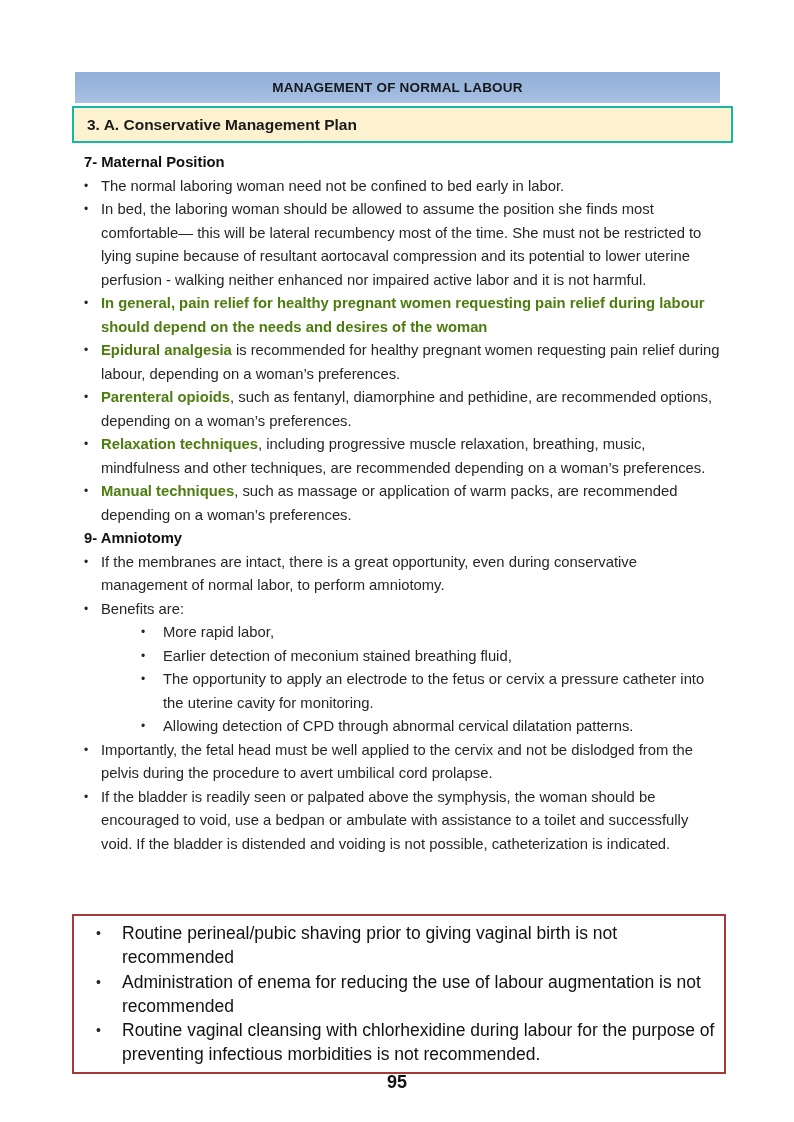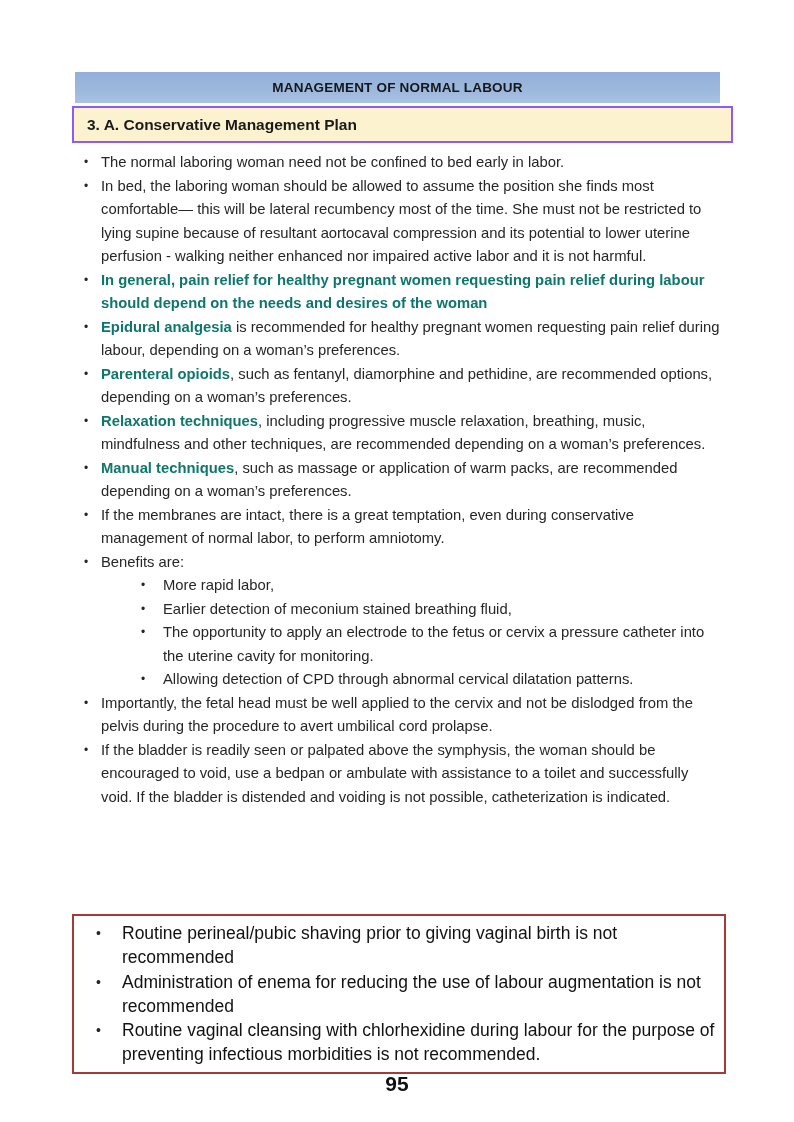--- a/index.html
+++ b/index.html
@@ -32,21 +32,21 @@
     letter-spacing: 0.2px;
     color: #14171c;
   }
   .section-box {
     position: absolute;
     left: 72px;
     top: 94px;
     width: 644px;
     height: 33px;
     background: #fcf2cf;
-    border: 2px solid #8b5cf6;
+    border: 2px solid #14b8a6;
     display: flex;
     align-items: center;
     padding-left: 13px;
     font-weight: bold;
     font-size: 15.5px;
     color: #1a1a1a;
   }
   .content {
     position: absolute;
     left: 84px;
@@ -72,21 +72,21 @@
     margin-left: 57px;
   }
   .bullet-row.lvl2 .marker {
     flex: 0 0 22px;
   }
   .bullet-row .btext {
     flex: 1;
   }
   .btext .b {
     font-weight: bold;
-    color: #0f766e;
+    color: #4d7c0f;
   }
   .alert-box {
     position: absolute;
     left: 72px;
     top: 902px;
     width: 642px;
     min-height: 138px;
     border: 2px solid #a43b38;
     background: #ffffff;
     padding: 5px 8px 5px 0;
@@ -100,38 +100,39 @@
     font-size: 14px;
     line-height: 24.3px;
   }
   .page-number {
     position: absolute;
     left: 0;
     top: 1060px;
     width: 100%;
     text-align: center;
     font-weight: bold;
-    font-size: 21px;
+    font-size: 18px;
     color: #111111;
   }
 </style>
 </head>
 <body>
 
 <div class="page">
 
   <div class="header-bar">
     <span>MANAGEMENT OF NORMAL LABOUR</span>
   </div>
 
   <div class="section-box">
     <span>3. A. Conservative Management Plan</span>
   </div>
 
   <div class="content">
+      <div class="sec-heading">7- Maternal Position</div>
       <div class="bullet-row">
         <span class="marker">•</span>
         <span class="btext"><span class="b"></span><span>The normal laboring woman need not be confined to bed early in labor.</span></span>
       </div>
       <div class="bullet-row">
         <span class="marker">•</span>
         <span class="btext"><span class="b"></span><span>In bed, the laboring woman should be allowed to assume the position she finds most comfortable— this will be lateral recumbency most of the time. She must not be restricted to lying supine because of resultant aortocaval compression and its potential to lower uterine perfusion - walking neither enhanced nor impaired active labor and it is not harmful.</span></span>
       </div>
       <div class="bullet-row">
         <span class="marker">•</span>
@@ -146,23 +147,24 @@
         <span class="btext"><span class="b">Parenteral opioids</span><span>, such as fentanyl, diamorphine and pethidine, are recommended options, depending on a woman’s preferences.</span></span>
       </div>
       <div class="bullet-row">
         <span class="marker">•</span>
         <span class="btext"><span class="b">Relaxation techniques</span><span>, including progressive muscle relaxation, breathing, music, mindfulness and other techniques, are recommended depending on a woman’s preferences.</span></span>
       </div>
       <div class="bullet-row">
         <span class="marker">•</span>
         <span class="btext"><span class="b">Manual techniques</span><span>, such as massage or application of warm packs, are recommended depending on a woman’s preferences.</span></span>
       </div>
-      <div class="bullet-row">
-        <span class="marker">•</span>
-        <span class="btext"><span class="b"></span><span>If the membranes are intact, there is a great temptation, even during conservative management of normal labor, to perform amniotomy.</span></span>
+      <div class="sec-heading">9- Amniotomy</div>
+      <div class="bullet-row">
+        <span class="marker">•</span>
+        <span class="btext"><span class="b"></span><span>If the membranes are intact, there is a great opportunity, even during conservative management of normal labor, to perform amniotomy.</span></span>
       </div>
       <div class="bullet-row">
         <span class="marker">•</span>
         <span class="btext"><span class="b"></span><span>Benefits are:</span></span>
       </div>
       <div class="bullet-row lvl2">
         <span class="marker">•</span>
         <span class="btext"><span class="b"></span><span>More rapid labor,</span></span>
       </div>
       <div class="bullet-row lvl2">

